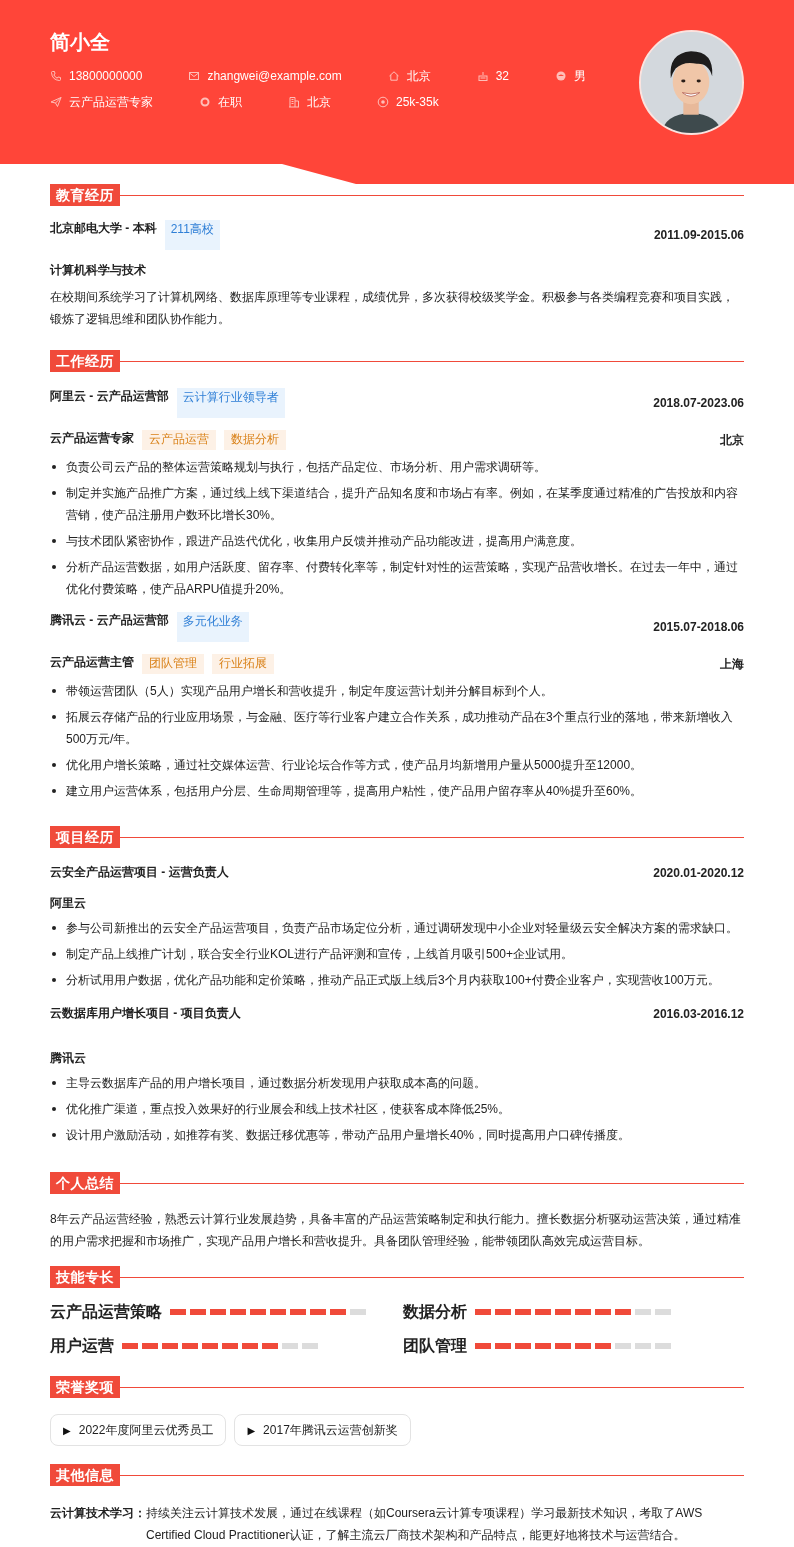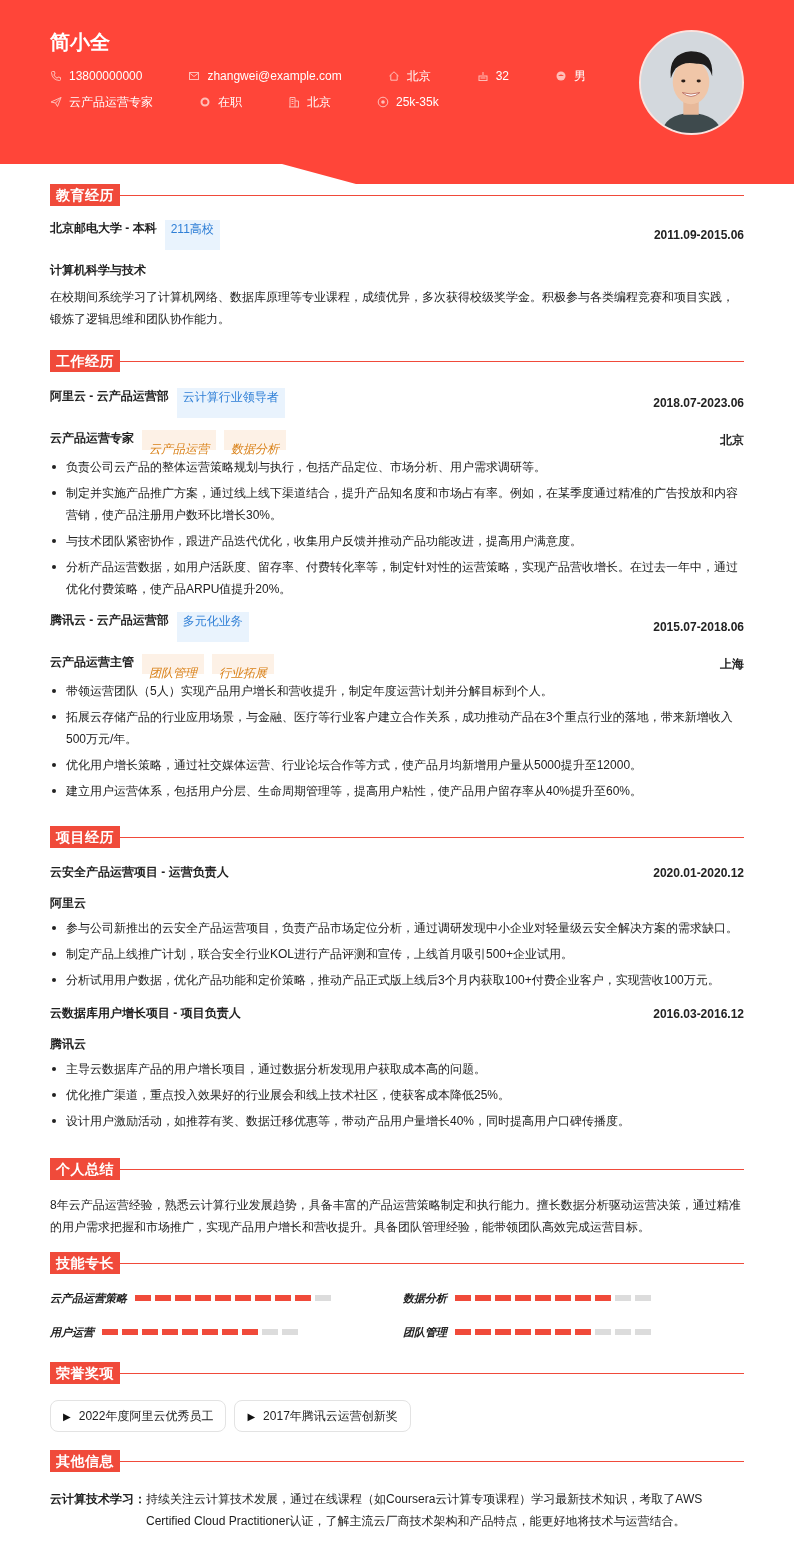--- a/index.html
+++ b/index.html
@@ -57,36 +57,36 @@
   .row { display: flex; justify-content: space-between; align-items: center; }
   .row-left { display: flex; }
   .bold { font-weight: bold; font-size: 12px; color: #222; }
   .date { font-weight: bold; font-size: 12px; color: #222; }
   .tag-blue {
     background: #e9f3fd; color: #2f7fd6; font-size: 12px;
     padding: 0 6px; height: 30px; line-height: 18px; margin-left: 8px;
   }
   .tag-orange {
     background: #fdf1e6; color: #d98118; font-size: 12px;
-    padding: 10px 7px; height: 14px; line-height: 18px; margin-left: 8px; font-style: italic;
+    padding: 0 7px; height: 20px; line-height: 18px; margin-left: 8px;
   }
   .para { font-size: 12px; line-height: 22px; color: #222; }
   ul.bullets { list-style: none; }
   ul.bullets li {
     position: relative; padding-left: 16px; font-size: 12px; line-height: 22px;
     color: #222; margin-top: 4px;
   }
   ul.bullets li::before {
     content: ""; position: absolute; left: 2px; top: 9px; width: 4px; height: 4px;
     background: #222; border-radius: 50%;
   }
 
   .skills { display: grid; grid-template-columns: 353px 341px; row-gap: 18px; }
   .skill { display: flex; align-items: center; height: 16px; }
-  .skill-name { font-size: 11px; font-weight: bold; color: #222; margin-right: 8px; font-style: italic; }
+  .skill-name { font-size: 16px; font-weight: bold; color: #222; margin-right: 8px; }
   .skill-bar { display: flex; }
   .seg { width: 16px; height: 6px; margin-right: 4px; background: #dcdcdc; }
   .seg.on { background: #f04a3a; }
 
   .awards { display: flex; }
   .award {
     display: flex; align-items: center; height: 32px; padding: 0 12px;
     border: 1px solid #e3e3e3; border-radius: 8px; margin-right: 8px; font-size: 12px;
     color: #222;
   }
@@ -292,21 +292,21 @@
         <li>制定产品上线推广计划，联合安全行业KOL进行产品评测和宣传，上线首月吸引500+企业试用。</li>
         <li>分析试用用户数据，优化产品功能和定价策略，推动产品正式版上线后3个月内获取100+付费企业客户，实现营收100万元。</li>
       </ul>
     </div>
 
     <div>
       <div class="row" style="margin-top:14px;">
         <span class="bold">云数据库用户增长项目 - 项目负责人</span>
         <span class="date">2016.03-2016.12</span>
       </div>
-      <div class="bold" style="margin-top:14px; line-height:16px;">腾讯云</div>
+      <div class="bold" style="margin-top:28px; line-height:16px;">腾讯云</div>
       <ul class="bullets" style="margin-top:6px;">
         <li>主导云数据库产品的用户增长项目，通过数据分析发现用户获取成本高的问题。</li>
         <li>优化推广渠道，重点投入效果好的行业展会和线上技术社区，使获客成本降低25%。</li>
         <li>设计用户激励活动，如推荐有奖、数据迁移优惠等，带动产品用户量增长40%，同时提高用户口碑传播度。</li>
       </ul>
     </div>
   </div>
 
   <div class="section" style="margin-top:26px;">
     <div class="section-title-row">

